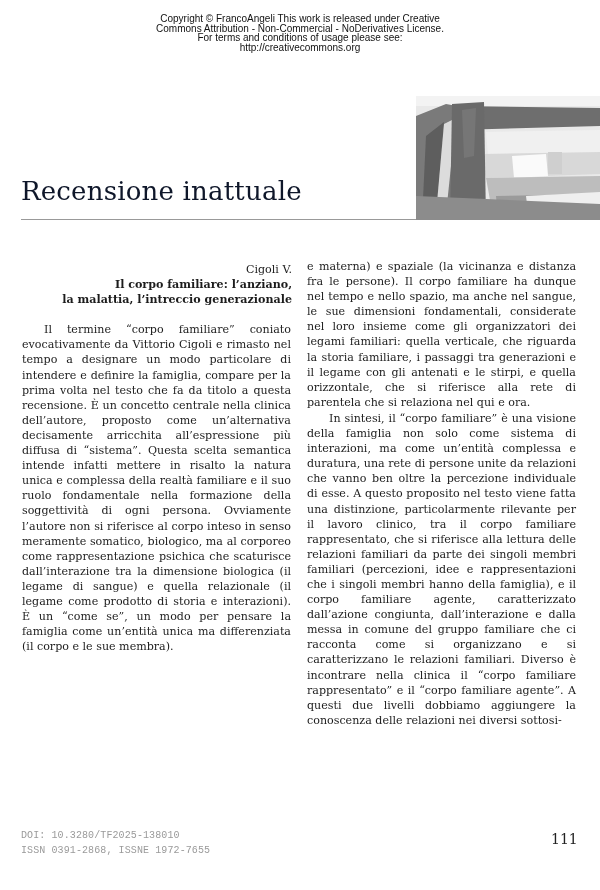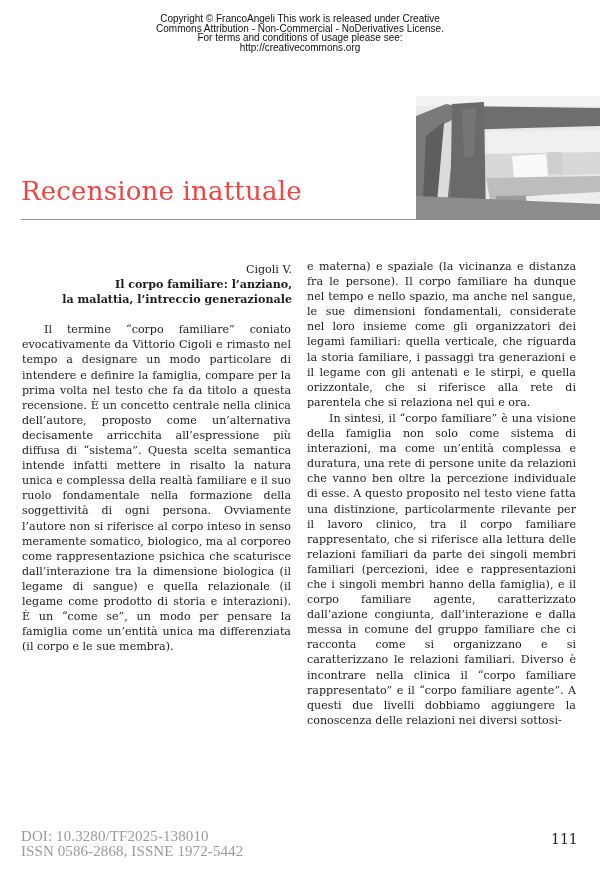--- a/index.html
+++ b/index.html
@@ -1,30 +1,30 @@
 <!DOCTYPE html>
 <html><head>
 <meta charset="utf-8">
 <style>
   html, body { margin:0; padding:0; background:#fff; }
   body { width:600px; height:890px; position:relative; overflow:hidden; font-family:"DejaVu Serif", serif; color:#1a1a1a; }
   .copyright { position:absolute; top:14px; left:0; width:600px; text-align:center; font-family:"Liberation Sans", sans-serif; font-size:10px; line-height:9.6px; color:#111; }
   .photo { position:absolute; left:416px; top:96px; width:184px; height:124px; background:#8a8a8a; overflow:hidden; }
   .photo svg { display:block; }
-  .title { position:absolute; left:21px; top:159px; font-family:"DejaVu Serif", serif; font-size:26px; font-weight:normal; color:#ef4444; letter-spacing:0.2px; }
+  .title { position:absolute; left:21px; top:159px; font-family:"DejaVu Serif", serif; font-size:26px; font-weight:normal; color:#0f172a; letter-spacing:0.2px; }
   .rule { position:absolute; left:21px; top:219px; width:395px; height:1px; background:#999; }
   .col { position:absolute; top:262px; width:271px; font-size:11.1px; line-height:15.1px; text-align:justify; color:#1c1c1c; }
   .col.left { left:21px; }
   .col.right { left:306px; top:258px; }
   .col p { margin:1px; }
   .ind { text-indent:22px; }
   .ref { text-align:right; }
   .ref .b { font-weight:bold; }
   .gap { height:14px; }
-  .footer { position:absolute; left:21px; top:829px; font-family:Liberation Serif, serif; font-size:15px; line-height:14.6px; color:#9a9a9a; letter-spacing:0.1px; }
+  .footer { position:absolute; left:21px; top:829px; font-family:Liberation Mono, monospace; font-size:10px; line-height:14.6px; color:#9a9a9a; letter-spacing:0.1px; }
   .pageno { position:absolute; left:551px; top:831px; font-size:14px; color:#222; }
 </style>
 </head>
 <body>
 
 <div class="copyright">
   <div>Copyright © FrancoAngeli This work is released under Creative</div>
   <div>Commons Attribution - Non-Commercial - NoDerivatives License.</div>
   <div>For terms and conditions of usage please see:</div>
   <div>http://creativecommons.org</div>
@@ -64,15 +64,15 @@
   <p class="ind">Il termine “corpo familiare” coniato evocativamente da Vittorio Cigoli e rimasto nel tempo a designare un modo particolare di intendere e definire la famiglia, compare per la prima volta nel testo che fa da titolo a questa recensione. È un concetto centrale nella clinica dell’autore, proposto come un’alternativa decisamente arricchita all’espressione più diffusa di “sistema”. Questa scelta semantica intende infatti mettere in risalto la natura unica e complessa della realtà familiare e il suo ruolo fondamentale nella formazione della soggettività di ogni persona. Ovviamente l’autore non si riferisce al corpo inteso in senso meramente somatico, biologico, ma al corporeo come rappresentazione psichica che scaturisce dall’interazione tra la dimensione biologica (il legame di sangue) e quella relazionale (il legame come prodotto di storia e interazioni). È un “come se”, un modo per pensare la famiglia come un’entità unica ma differenziata (il corpo e le sue membra).</p>
 </div>
 
 <div class="col right">
   <p>e materna) e spaziale (la vicinanza e distanza fra le persone). Il corpo familiare ha dunque nel tempo e nello spazio, ma anche nel sangue, le sue dimensioni fondamentali, considerate nel loro insieme come gli organizzatori dei legami familiari: quella verticale, che riguarda la storia familiare, i passaggi tra generazioni e il legame con gli antenati e le stirpi, e quella orizzontale, che si riferisce alla rete di parentela che si relaziona nel qui e ora.</p>
   <p class="ind">In sintesi, il “corpo familiare” è una visione della famiglia non solo come sistema di interazioni, ma come un’entità complessa e duratura, una rete di persone unite da relazioni che vanno ben oltre la percezione individuale di esse. A questo proposito nel testo viene fatta una distinzione, particolarmente rilevante per il lavoro clinico, tra il corpo familiare rappresentato, che si riferisce alla lettura delle relazioni familiari da parte dei singoli membri familiari (percezioni, idee e rappresentazioni che i singoli membri hanno della famiglia), e il corpo familiare agente, caratterizzato dall’azione congiunta, dall’interazione e dalla messa in comune del gruppo familiare che ci racconta come si organizzano e si caratterizzano le relazioni familiari. Diverso è incontrare nella clinica il “corpo familiare rappresentato” e il “corpo familiare agente”. A questi due livelli dobbiamo aggiungere la conoscenza delle relazioni nei diversi sottosi-</p>
 </div>
 
 <div class="footer">
   <div>DOI: 10.3280/TF2025-138010</div>
-  <div>ISSN 0586-2868, ISSNE 1972-5442</div>
+  <div>ISSN 0391-2868, ISSNE 1972-7655</div>
 </div>
 <div class="pageno">111</div>
 
 </body></html>

